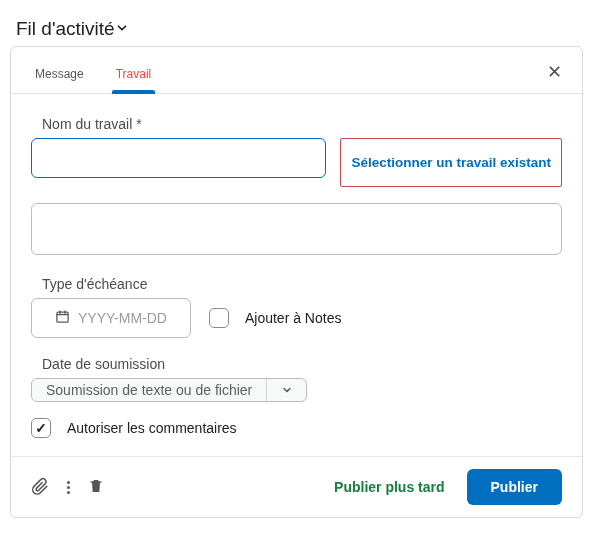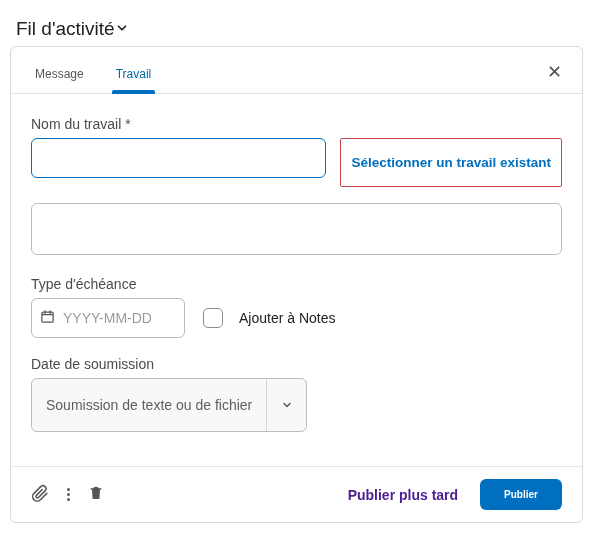--- a/index.html
+++ b/index.html
@@ -35,21 +35,21 @@
   }
   .tab {
     padding: 6px 4px 12px 4px;
     margin-right: 24px;
     font-size: 12px;
     color: #565656;
     cursor: pointer;
     position: relative;
   }
   .tab.active {
-    color: #0369a1;
+    color: #ef4444;
     font-weight: 400;
   }
   .tab.active::after {
     content: "";
     position: absolute;
     left: 0; right: 0; bottom: -1px;
     height: 4px;
     background: #006fbf;
     border-radius: 2px 2px 0 0;
   }
@@ -61,20 +61,21 @@
     padding-bottom: 10px;
   }
   .body {
     padding: 22px 20px 18px 20px;
   }
   .field-label {
     font-size: 14px;
     font-weight: 400;
     color: #494c4e;
     margin-bottom: 6px;
+    margin-left: 11px;
   }
   .row-name {
     display: flex;
     gap: 14px;
     align-items: stretch;
     margin-bottom: 16px;
   }
   .input-text {
     flex: 1;
     border: 1px solid #006fbf;
@@ -111,21 +112,21 @@
     align-items: center;
     gap: 18px;
     margin-bottom: 18px;
   }
   .date-box {
     border: 1px solid #bcbcbc;
     border-radius: 6px;
     height: 40px;
     display: flex;
     align-items: center;
-    padding: 0 8px;
+    padding: 0 23px;
     gap: 8px;
     color: #9a9a9a;
     font-size: 14px;
     min-width: 154px;
   }
   .cal-icon { color: #565656; font-size: 15px; }
   .chk-pair { display: flex; align-items: center; gap: 16px; }
   .chk {
     width: 20px; height: 20px;
     border: 1.5px solid #8c8c8c;
@@ -138,21 +139,21 @@
     color: #494c4e;
   }
   .chk.checked::before { content: "✓"; color: #202122; font-weight: 700; }
   .select-sub {
     display: inline-flex;
     align-items: stretch;
     border: 1px solid #bcbcbc;
     border-radius: 6px;
     background: #f7f8f8;
     margin-bottom: 16px;
-    height: 54px;
+    height: 24px;
     overflow: hidden;
   }
   .select-sub .txt {
     padding: 0 14px;
     display: flex;
     align-items: center;
     color: #5d5f60;
     font-size: 14px;
   }
   .select-sub .arrow {
@@ -176,32 +177,32 @@
     cursor: pointer;
     font-size: 18px;
     line-height: 1;
   }
   .kebab {
     display: inline-flex; flex-direction: column; gap: 2px;
     cursor: pointer; padding: 2px;
   }
   .kebab span { width: 3px; height: 3px; background: #595959; border-radius: 50%; }
   .btn-link {
-    color: #4c1d95;
+    color: #15803d;
     font-weight: 700;
     font-size: 14px;
     cursor: pointer;
     background: none;
     border: none;
   }
   .btn-primary {
     background: #006fbf;
     color: #fff;
     font-weight: 700;
-    font-size: 10px;
+    font-size: 14px;
     border: none;
     border-radius: 6px;
     padding: 10px 24px;
     cursor: pointer;
   }
 </style>
 </head>
 <body>
 
 <div class="header">
@@ -253,20 +254,24 @@
     <div class="field-label">Date de soumission</div>
     <div class="select-sub">
       <div class="txt">Soumission de texte ou de fichier</div>
       <div class="arrow">
         <svg width="12" height="12" viewBox="0 0 24 24" fill="none">
             <path d="M6 9l6 6 6-6" stroke="#595959" stroke-width="3" stroke-linecap="round" stroke-linejoin="round"></path>
           </svg>
       </div>
     </div>
 
+    <div class="chk-pair">
+      <span class="chk checked"></span>
+      <span>Autoriser les commentaires</span>
+    </div>
 
   </div>
 
   <div class="footer">
     <span class="icon-btn">
       <svg width="18" height="18" viewBox="0 0 24 24" fill="none">
           <path d="M21 12.5l-8.5 8.5a6 6 0 01-8.5-8.5L13 3.5a4 4 0 015.7 5.7L10 18a2 2 0 01-2.8-2.8l7.8-7.8" stroke="#555" stroke-width="2" stroke-linecap="round" stroke-linejoin="round"></path>
         </svg>
     </span>
     <span class="kebab">

